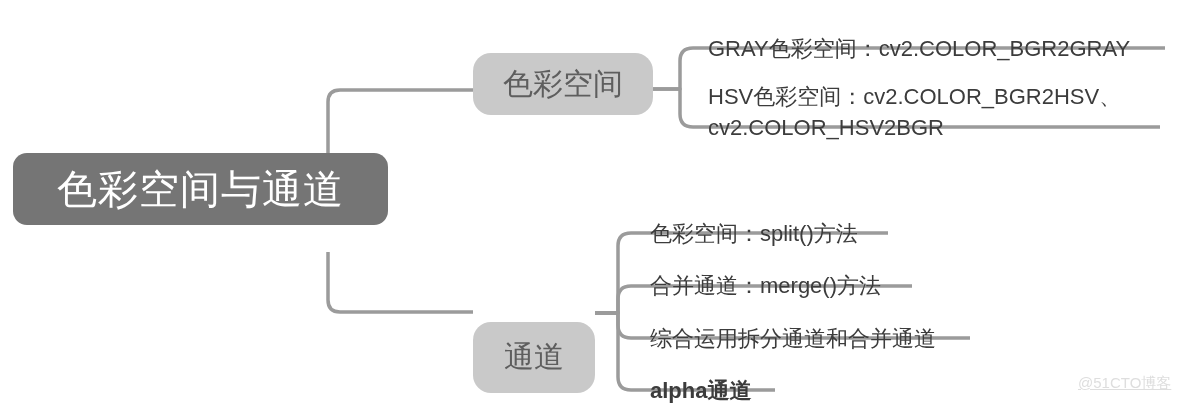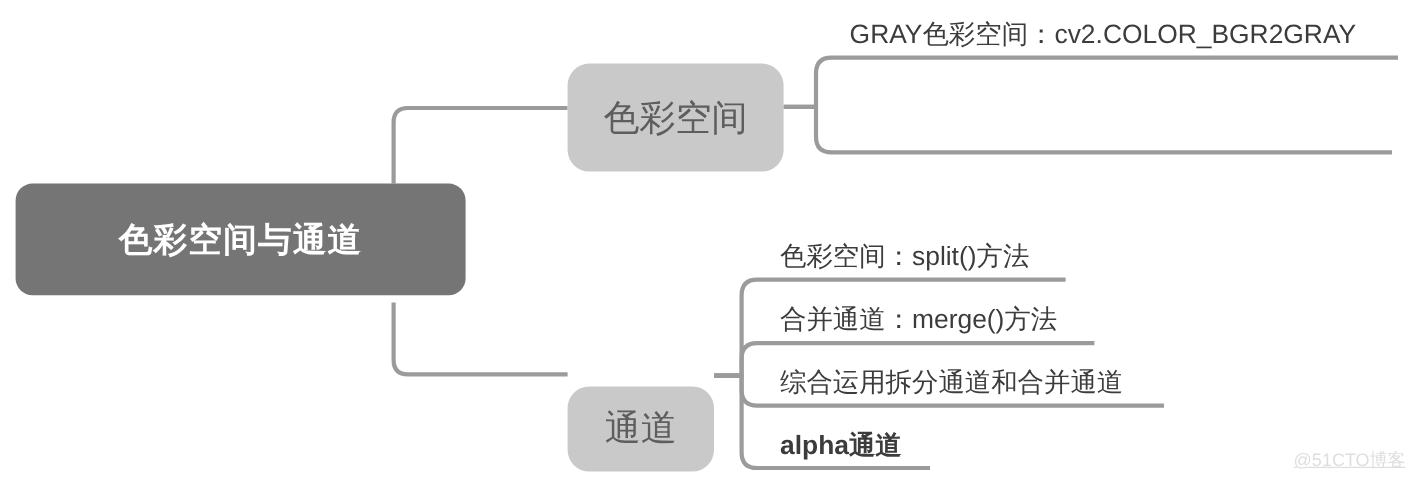--- a/index.html
+++ b/index.html
@@ -25,43 +25,44 @@
   .node {
     position: absolute;
     display: flex;
     align-items: center;
     justify-content: center;
     box-sizing: border-box;
     white-space: nowrap;
   }
   .node.root {
     left: 13px; top: 153px;
-    width: 375px; height: 93px;
+    width: 375px; height: 72px;
     background: var(--root-fill, #757575);
     color: var(--root-text, #ffffff);
     border-radius: 14px;
-    font-size: 28px;
-    font-weight: 700;
+    font-size: 40px;
+    font-weight: 400;
     letter-spacing: 1px;
   }
   .node.branch {
     background: var(--branch-fill, #c9c9c9);
     color: var(--branch-text, #5e5e5e);
     border-radius: 18px;
     font-size: 30px;
     font-weight: 400;
   }
-  .node.branch-colorspace { left: 473px; top: 53px;  width: 180px; height: 90px; }
+  .node.branch-colorspace { left: 473px; top: 53px;  width: 180px; height: 62px; }
   .node.branch-channel    { left: 473px; top: 279px; width: 122px; height: 71px; margin-top: 43px; }
   .leaf {
     position: absolute;
     color: var(--child-text, #3c3c3c);
     font-size: 22px;
     line-height: 31px;
     white-space: nowrap;
+    margin-top: 20px;
   }
   .leaf-gray     { left: 708px; top: 13px;  }
   .leaf-hsv      { left: 708px; top: 61px;  }
   .leaf-split    { left: 650px; top: 198px; }
   .leaf-merge    { left: 650px; top: 250px; }
   .leaf-combined { left: 650px; top: 303px; }
   .leaf-alpha    { left: 650px; top: 355px; font-weight: bold; }
   .watermark {
     position: absolute;
     left: 1078px; top: 374px;
@@ -98,20 +99,24 @@
   <div class="node root">色彩空间与通道</div>
 
   <div class="node branch branch-colorspace">色彩空间</div>
 
   <div class="node branch branch-channel">通道</div>
 
   <div class="leaf leaf-gray">
     <div>GRAY色彩空间：cv2.COLOR_BGR2GRAY</div>
   </div>
 
+  <div class="leaf leaf-hsv">
+    <div>HSV色彩空间：cv2.COLOR_BGR2HSV、</div>
+    <div>cv2.COLOR_HSV2BGR</div>
+  </div>
 
   <div class="leaf leaf-split">
     <div>色彩空间：split()方法</div>
   </div>
 
   <div class="leaf leaf-combined">
     <div>综合运用拆分通道和合并通道</div>
   </div>
 
   <div class="leaf leaf-merge">

